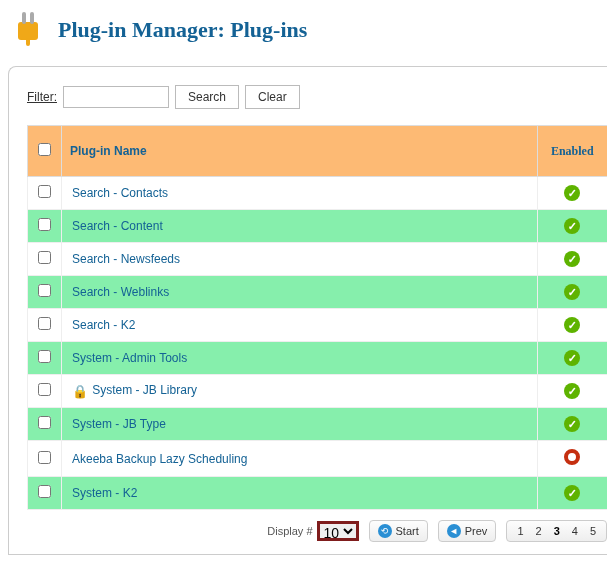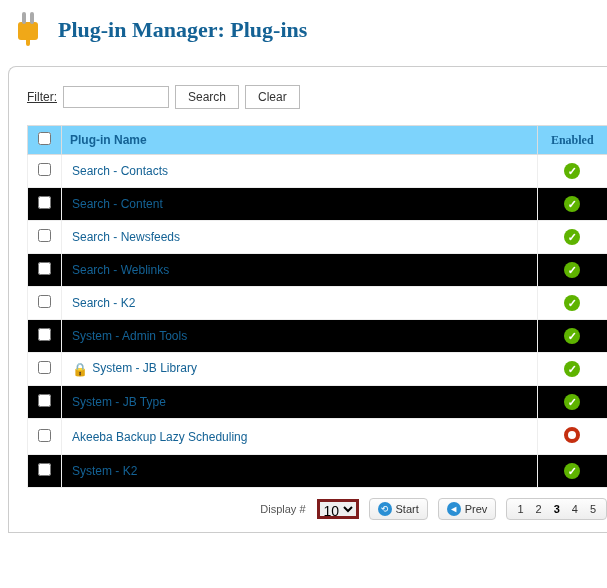--- a/index.html
+++ b/index.html
@@ -58,37 +58,37 @@
   font-size: 12px;
   cursor: pointer;
   color: #333;
 }
 
 table {
   border-collapse: collapse;
   width: 100%;
 }
 th {
-  background: #7dd3fc;
+  background: #fdba74;
   color: #146295;
   font-size: 12px;
   font-weight: bold;
-  padding: 6px 8px;
+  padding: 17px 8px;
   border: 1px solid #ddd;
   text-align: center;
 }
 th:first-child { border-left: 1px solid #ddd; }
 th:last-child { border-right: none; font-family: Liberation Serif, serif; }
 td {
   padding: 8px 10px;
   border: 1px solid #eee;
   font-size: 12px;
 }
 td:last-child { border-right: none; }
-tr.alt td { background: #000000; }
+tr.alt td { background: #86efac; }
 .col-check { width: 32px; text-align: center; }
 .col-name { text-align: left; }
 .col-enabled { width: 70px; text-align: center; }
 .plugin-link {
   color: #146295;
   text-decoration: none;
   cursor: pointer;
 }
 
 .check-icon {
@@ -125,21 +125,21 @@
   display: flex;
   align-items: center;
   justify-content: flex-end;
   gap: 10px;
   margin-top: 10px;
   padding-right: 0;
 }
 .display-block {
   display: flex;
   align-items: center;
-  gap: 11px;
+  gap: 4px;
   color: #555;
   font-size: 11px;
 }
 .display-select {
   height: 20px;
   font-size: 14px;
   border: 3px solid #7f1d1d;
 }
 .nav-btn {
   display: inline-flex;

